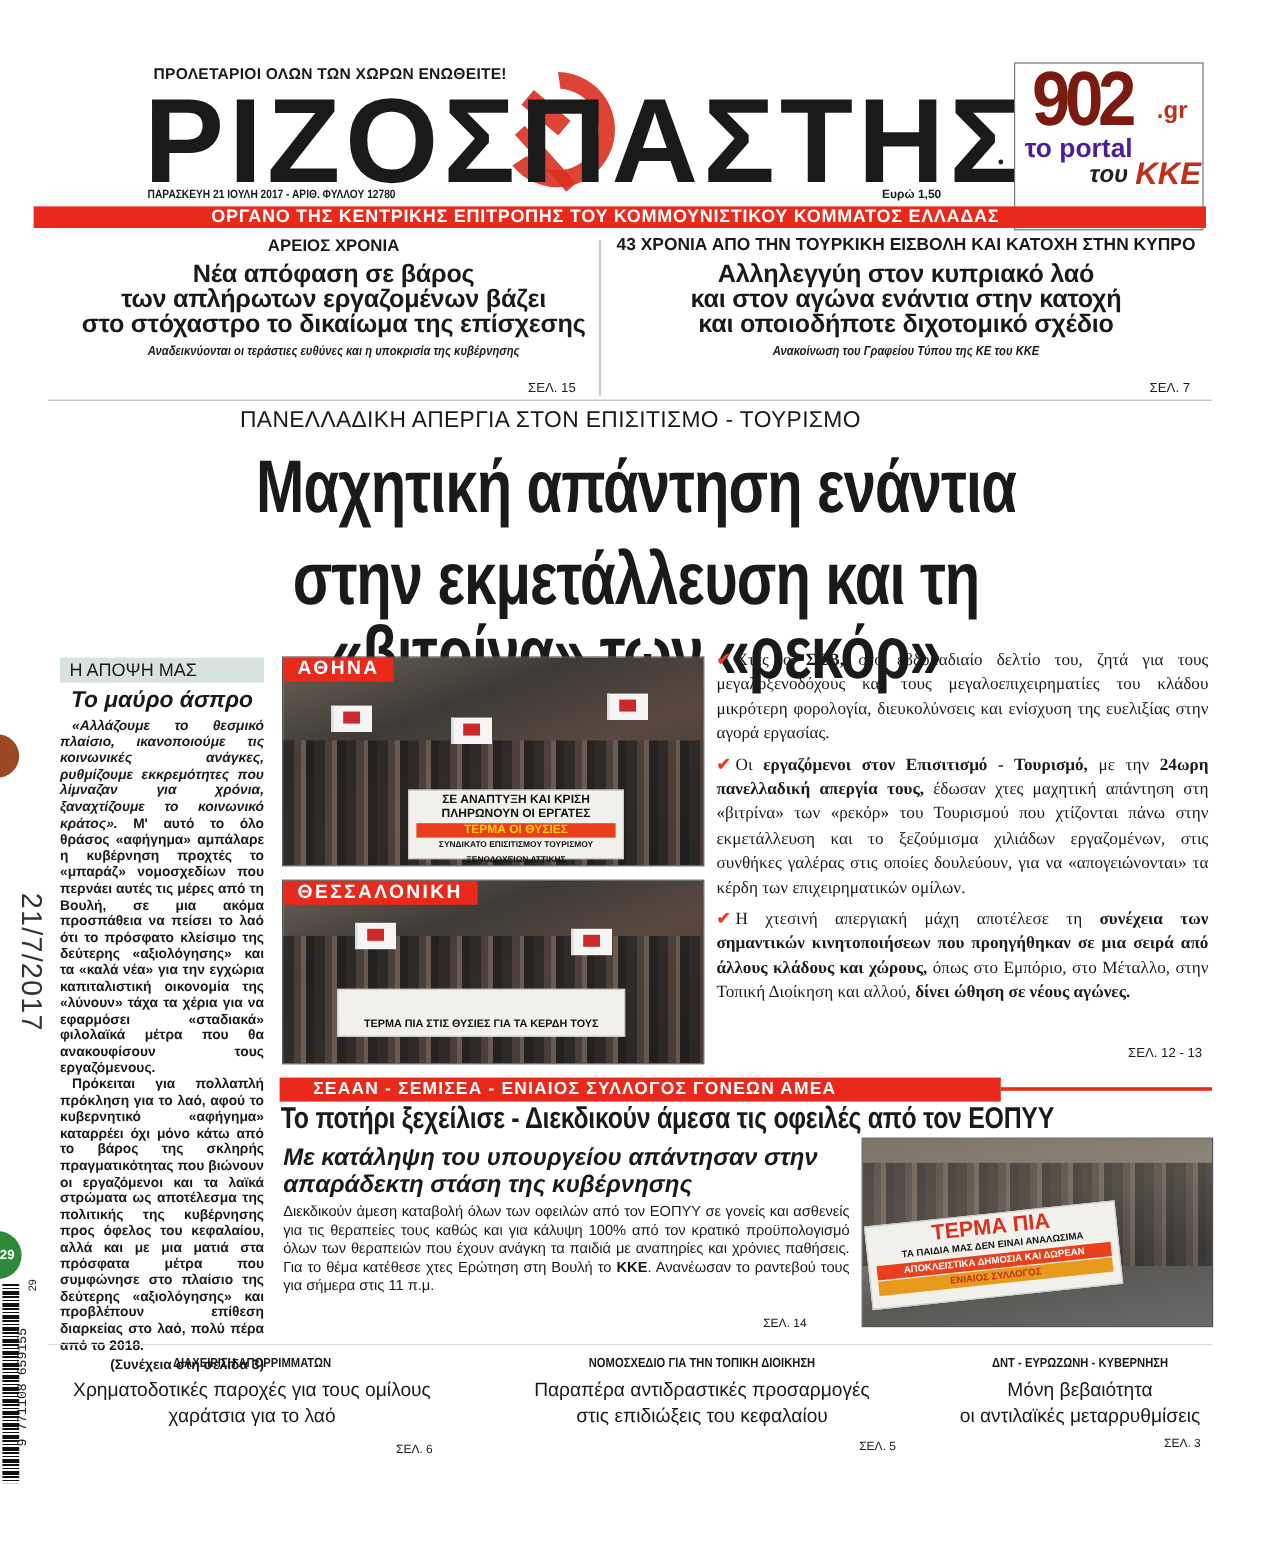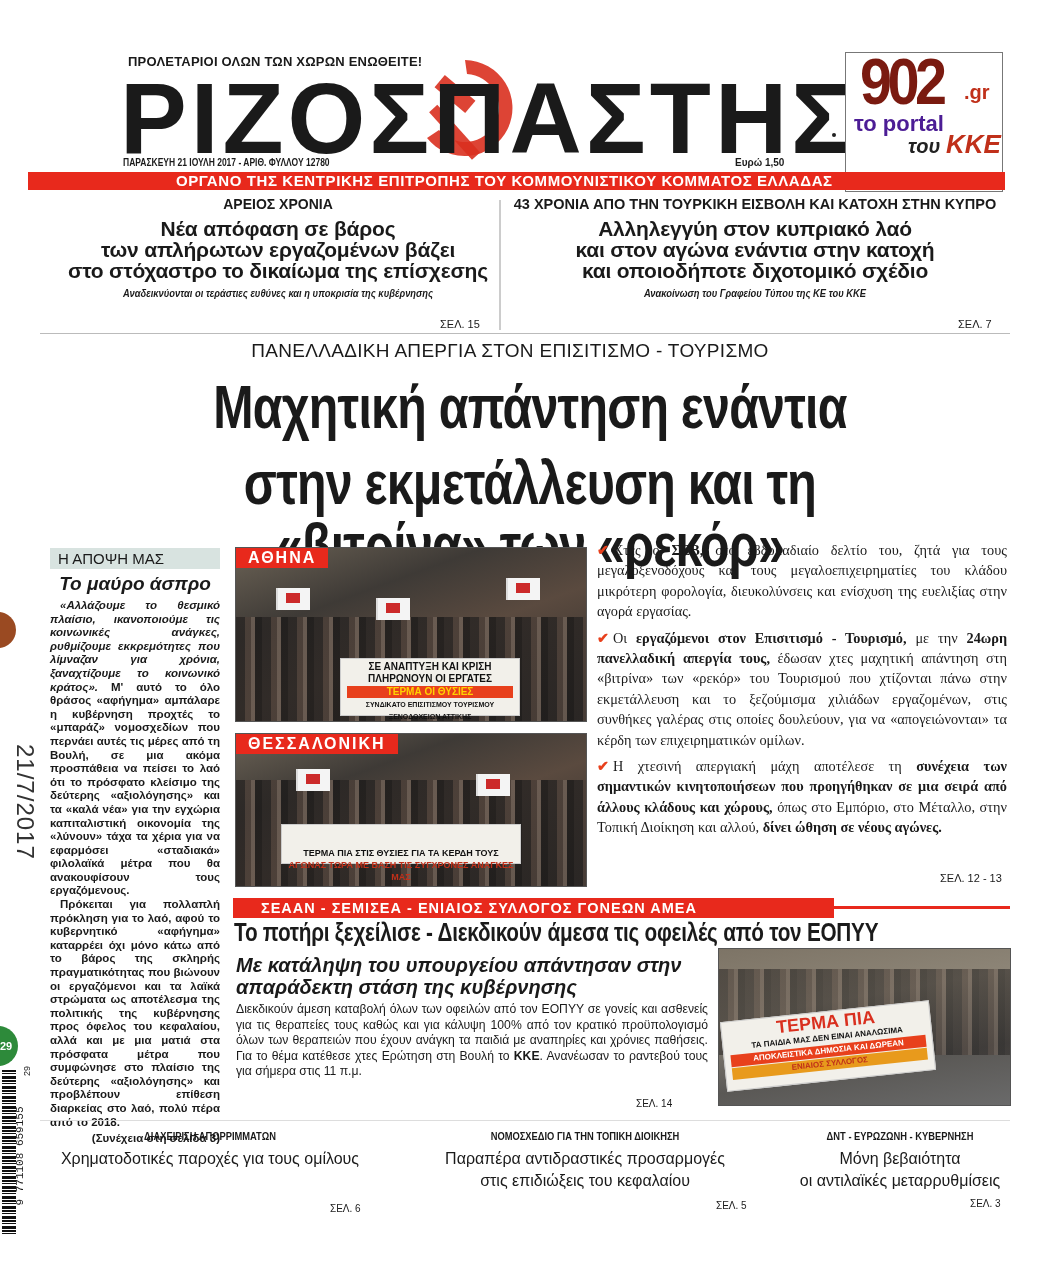--- a/index.html
+++ b/index.html
@@ -30,21 +30,21 @@
   .top-story h2 { font-size: 21px; font-weight: bold; text-align: center; line-height: 21px; letter-spacing: -0.2px; }
   .top-story .sub { font-size: 11px; font-weight: bold; font-style: italic; text-align: center; margin-top: 6px; transform: scaleX(0.85); }
   .page-ref { font-size: 11px; position: absolute; }
 
   .story-left { left: 58px; top: 196px; width: 440px; }
   .story-right { left: 505px; top: 196px; width: 500px; }
   .vdivider { left: 499px; top: 200px; width: 2px; height: 130px; background: #ccc; }
   .hline { height: 1px; background: #bbb; }
 
   
-  .main-kicker { left: 200px; top: 340px; width: 620px; text-align: center; font-size: 19px; letter-spacing: 0.3px; }
+  .main-kicker { left: 200px; top: 340px; width: 620px; text-align: left; font-size: 19px; letter-spacing: 0.3px; }
   .main-head { left: 30px; width: 1000px; text-align: center; font-family: "Liberation Sans", sans-serif; font-weight: 900; font-size: 62px; letter-spacing: -1px; transform: scaleX(0.78); transform-origin: center; line-height: 1; }
   .mh1 { top: 376px; }
   .mh2 { top: 452px; }
 
   
   .opinion { left: 50px; top: 548px; width: 170px; }
   .op-kicker { background: #d8e3e0; font-size: 15px; padding: 2px 8px; }
   .op-title { font-size: 19px; font-weight: bold; font-style: italic; text-align: center; margin-top: 4px; }
   .op-body { font-size: 11.5px; font-weight: bold; line-height: 13.6px; text-align: justify; margin-top: 4px; }
   .op-body p { text-indent: 10px; }
@@ -171,21 +171,20 @@
   </div>
   <div class="city-tag">ΑΘΗΝΑ</div>
 </div>
 
 <div class="abs photo photo-thess">
   <div class="crowd" style="height:70%;"></div>
   <div class="flag" style="left:60px; top:35px;"></div>
   <div class="flag" style="left:240px; top:40px;"></div>
   <div class="banner" style="left:45px; top:90px; width:240px; height:40px; padding-top:22px; font-size:9px;">
     <div>ΤΕΡΜΑ ΠΙΑ ΣΤΙΣ ΘΥΣΙΕΣ ΓΙΑ ΤΑ ΚΕΡΔΗ ΤΟΥΣ</div>
-    <div style="color:#c0301a;">ΑΓΩΝΑΣ ΤΩΡΑ ΜΕ ΒΑΣΗ ΤΙΣ ΣΥΓΧΡΟΝΕΣ ΑΝΑΓΚΕΣ ΜΑΣ</div>
   </div>
   <div class="city-tag">ΘΕΣΣΑΛΟΝΙΚΗ</div>
 </div>
 
 <div class="abs article">
   <p><span class="check">✔</span><span>Χτες ο </span><b>ΣΕΒ,</b><span> στο εβδομαδιαίο δελτίο του, ζητά για τους μεγαλοξενοδόχους και τους μεγαλοεπιχειρηματίες του κλάδου μικρότερη φορολογία, διευκολύνσεις και ενίσχυση της ευελιξίας στην αγορά εργασίας.</span></p>
   <p><span class="check">✔</span><span>Οι </span><b>εργαζόμενοι στον Επισιτισμό - Τουρισμό,</b><span> με την </span><b>24ωρη πανελλαδική απεργία τους,</b><span> έδωσαν χτες μαχητική απάντηση στη «βιτρίνα» των «ρεκόρ» του Τουρισμού που χτίζονται πάνω στην εκμετάλλευση και το ξεζούμισμα χιλιάδων εργαζομένων, στις συνθήκες γαλέρας στις οποίες δουλεύουν, για να «απογειώνονται» τα κέρδη των επιχειρηματικών ομίλων.</span></p>
   <p><span class="check">✔</span><span>Η χτεσινή απεργιακή μάχη αποτέλεσε τη </span><b>συνέχεια των σημαντικών κινητοποιήσεων που προηγήθηκαν σε μια σειρά από άλλους κλάδους και χώρους,</b><span> όπως στο Εμπόριο, στο Μέταλλο, στην Τοπική Διοίκηση και αλλού, </span><b>δίνει ώθηση σε νέους αγώνες.</b></p>
 </div>
 <div class="abs page-ref" style="left:940px; top:872px;">ΣΕΛ. 12 - 13</div>
@@ -206,20 +205,21 @@
     <span class="red" style="background:#e89a1c; color:#c0301a;">ΕΝΙΑΙΟΣ ΣΥΛΛΟΓΟΣ</span>
   </div>
 </div>
 
 <div class="abs hline" style="left:40px; top:1120px; width:970px; background:#ddd;"></div>
 
 <div class="abs teaser t1">
   <div class="tk">ΔΙΑΧΕΙΡΙΣΗ ΑΠΟΡΡΙΜΜΑΤΩΝ</div>
   <div class="tt">
       <div>Χρηματοδοτικές παροχές για τους ομίλους</div>
+      <div>χαράτσια για το λαό</div>
     </div>
 </div>
 <div class="abs page-ref" style="left:330px; top:1203px; font-size:10px;">ΣΕΛ. 6</div>
 
 <div class="abs teaser t2">
   <div class="tk">ΝΟΜΟΣΧΕΔΙΟ ΓΙΑ ΤΗΝ ΤΟΠΙΚΗ ΔΙΟΙΚΗΣΗ</div>
   <div class="tt">
       <div>Παραπέρα αντιδραστικές προσαρμογές</div>
       <div>στις επιδιώξεις του κεφαλαίου</div>
     </div>

